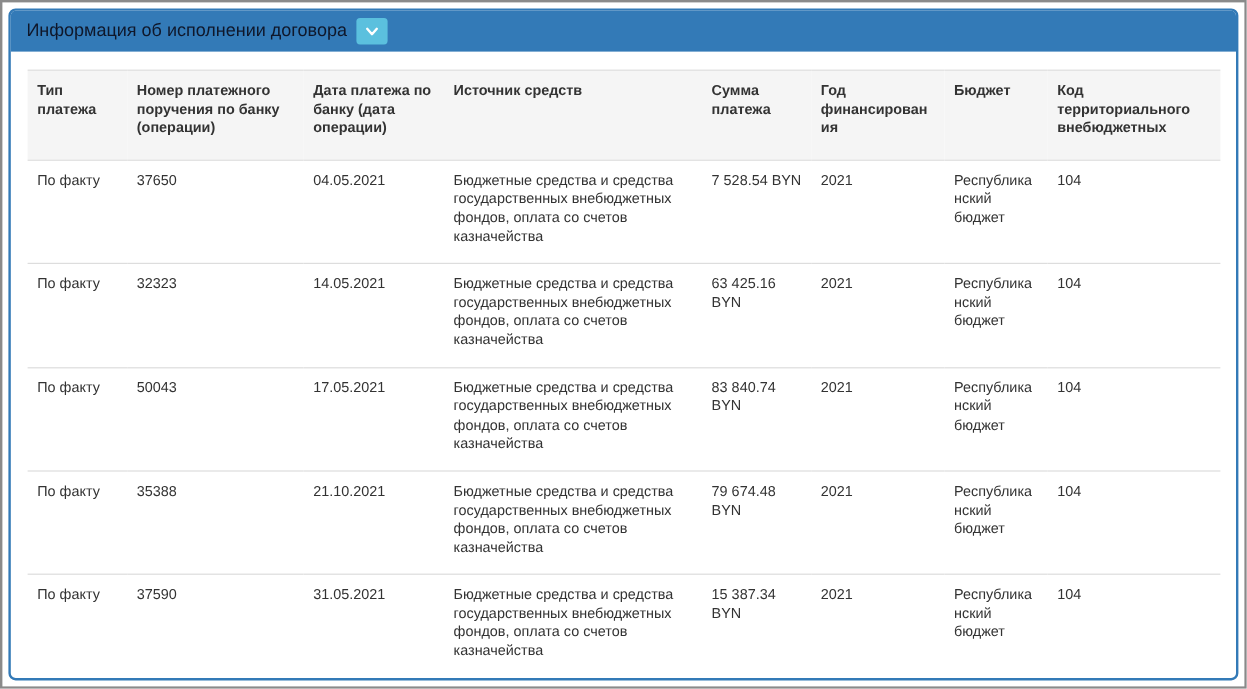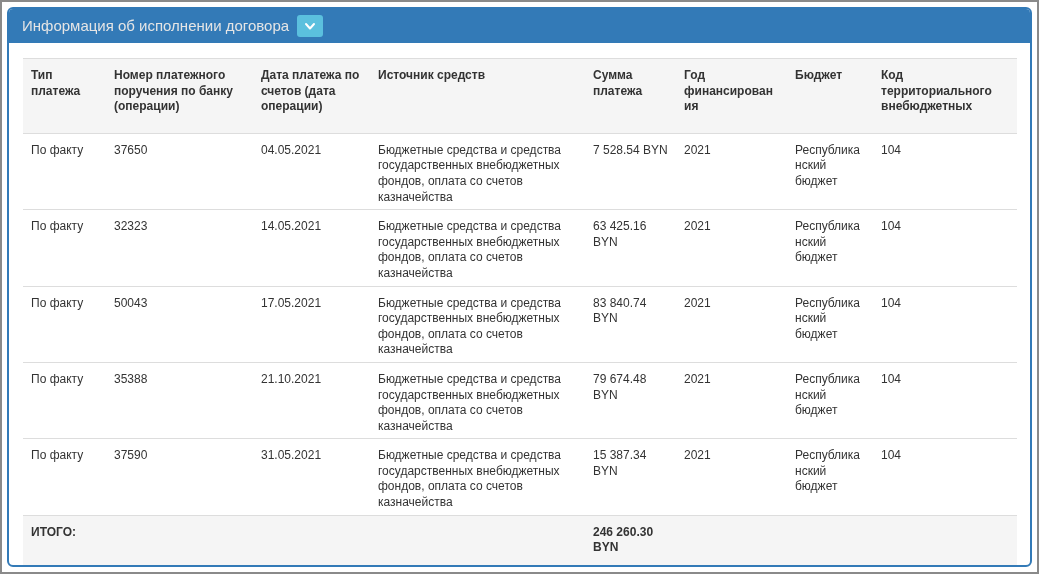--- a/index.html
+++ b/index.html
@@ -23,21 +23,21 @@
     overflow: hidden;
   }
   .panel-heading {
     background: #337ab7;
     height: 34px;
     display: flex;
     align-items: center;
     padding: 0 13px;
   }
   .panel-title {
-    color: #e5e5e5;
+    color: #0f172a;
     font-size: 15px;
     line-height: 34px;
     white-space: nowrap;
   }
   .toggle-btn {
     margin-left: 8px;
     width: 26px; height: 22px;
     background: #5bc0de;
     border: none;
     border-radius: 3px;
@@ -66,21 +66,21 @@
     overflow-wrap: break-word;
     word-wrap: break-word;
   }
   table.pay-table thead th {
     background: #f5f5f5;
     font-weight: bold;
     color: #333;
     padding-bottom: 18px;
     margin-top: 48px;
   }
-  table.pay-table tbody td { background: #ffffff; padding-bottom: 4px; }
+  table.pay-table tbody td { background: #ffffff; padding-bottom: 14px; }
   table.pay-table tfoot td {
     background: #f5f5f5;
     font-weight: bold;
   }
   
   col.c1 { width: 83px; }
   col.c2 { width: 147px; }
   col.c3 { width: 117px; }
   col.c4 { width: 215px; }
   col.c5 { width: 91px; }
@@ -114,21 +114,21 @@
             <col class="c4">
           <col class="c5">
             <col class="c6">
             <col class="c7">
             <col class="c8">
         </colgroup>
         <thead>
           <tr>
             <th>Тип платежа</th>
             <th>Номер платежного поручения по банку (операции)</th>
-            <th>Дата платежа по счетов (дата операции)</th>
+            <th>Дата платежа по банку (дата операции)</th>
             <th>Источник средств</th>
             <th>Сумма платежа</th>
             <th>Год финансирования</th>
             <th>Бюджет</th>
             <th>Код территориального внебюджетных</th>
           </tr>
         </thead>
         <tbody>
           <tr>
             <td>По факту</td>

